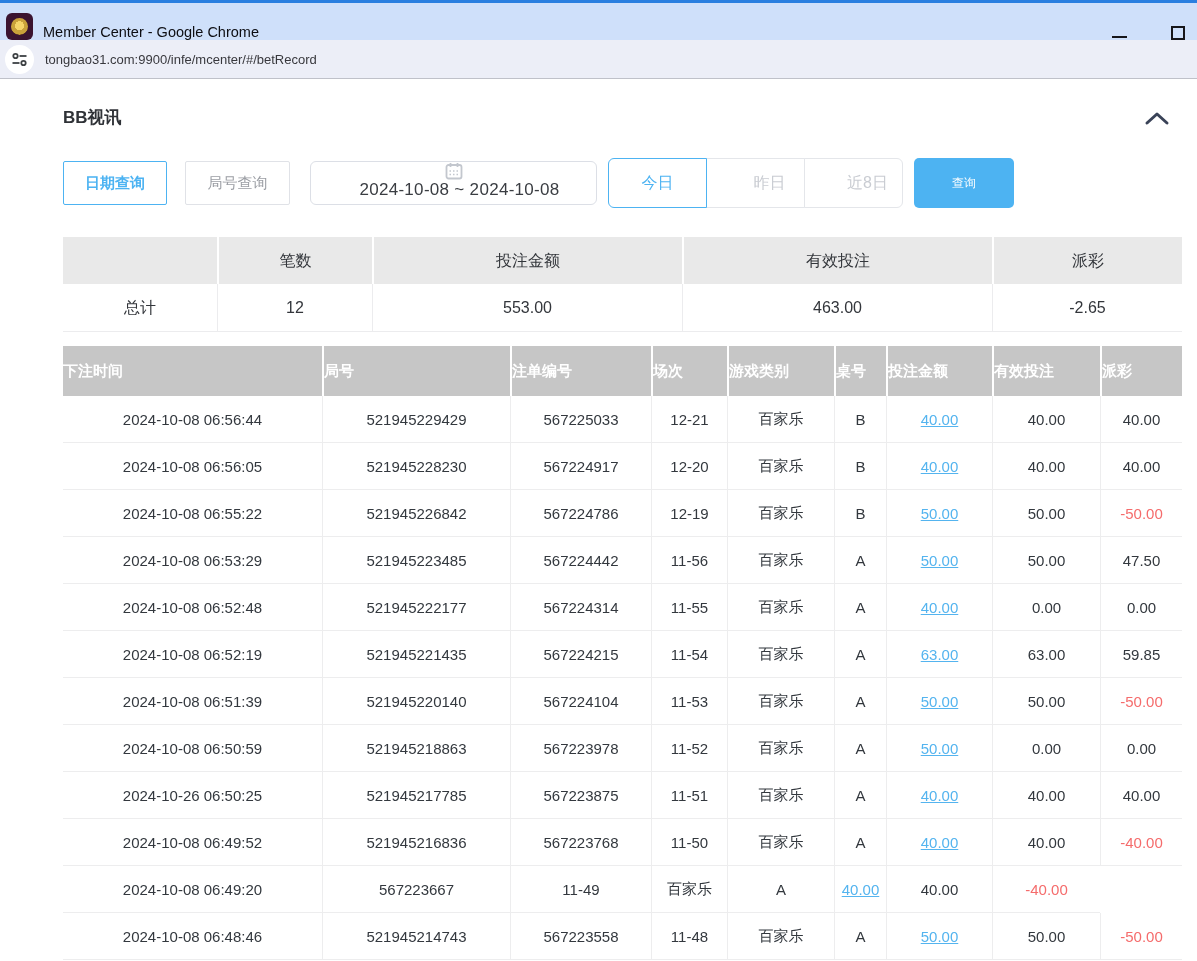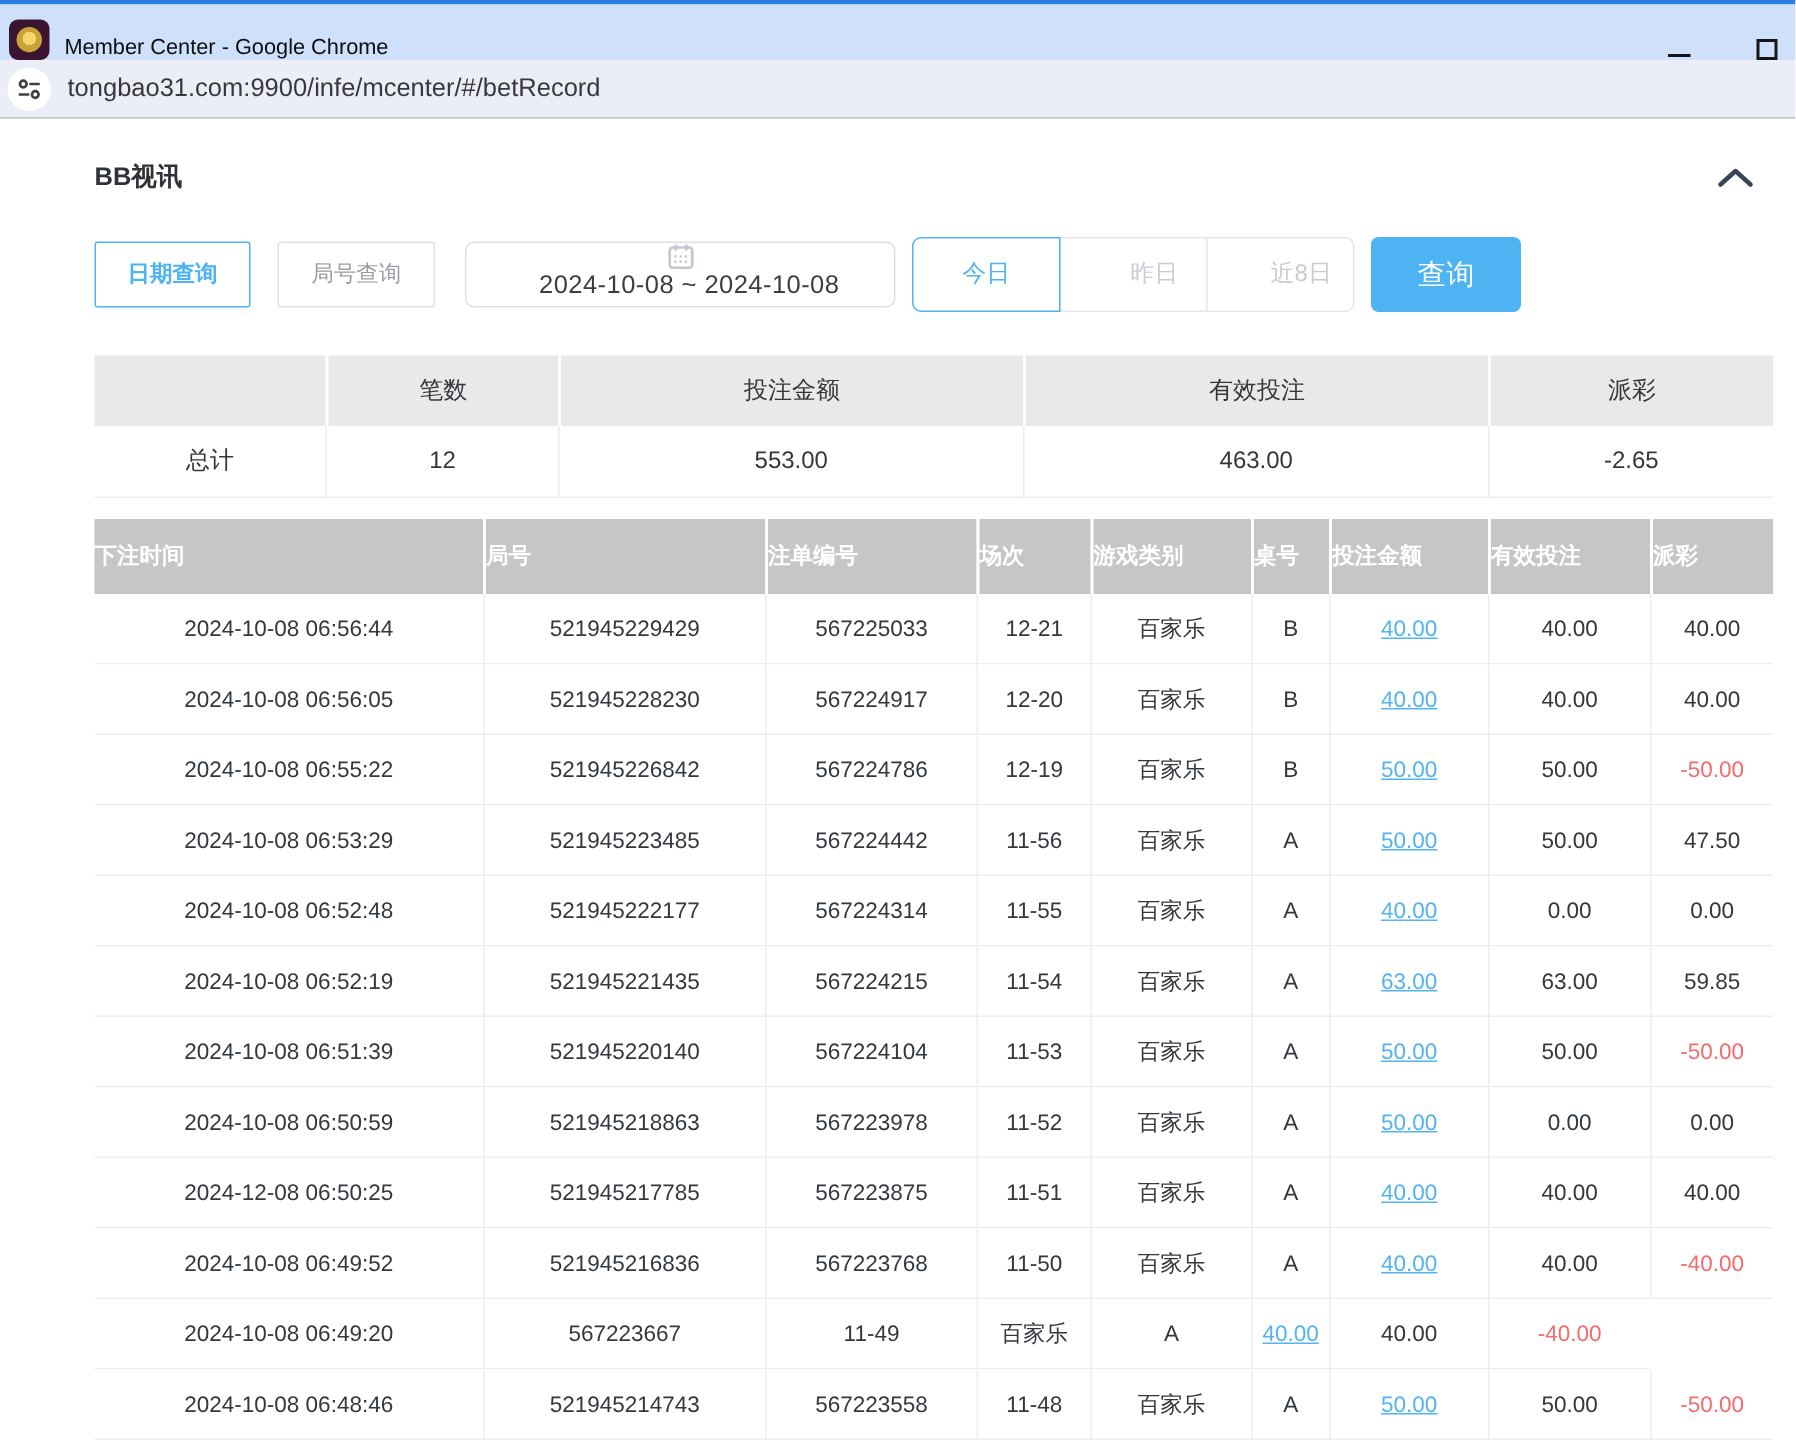--- a/index.html
+++ b/index.html
@@ -16,21 +16,21 @@
               background:radial-gradient(circle at 50% 45%, #f6d569 0 35%, #caa23a 36% 70%, #8a5a20 71%); }
   .win-title { margin-left:10px; font-size:14.5px; color:#0d0d12; }
   .win-controls { margin-left:auto; display:flex; align-items:center; gap:44px; padding-right:2px; }
   .win-min { width:15px; height:2px; background:#16161a; margin-top:8px; }
   .win-max { width:14px; height:14px; border:2px solid #16161a; background:transparent; }
 
   .urlbar { height:39px; background:#eceef7; border-bottom:1px solid #bfc1c9;
             display:flex; align-items:center; padding-left:5px; }
   .tune-circle { width:29px; height:29px; border-radius:50%; background:#fff;
             display:flex; align-items:center; justify-content:center; flex:none; }
-  .url-text { margin-left:11px; font-size:17px; color:#38383d; }
+  .url-text { margin-left:11px; font-size:13px; color:#38383d; }
 
   
   .container { width:1119px; margin-left:63px; }
   .section-head { margin-top:27px; display:flex; align-items:center; justify-content:space-between; }
   .section-title { font-size:17px; font-weight:bold; color:#2f3237; }
   .collapse { margin-right:12px; cursor:pointer; display:flex; }
 
   .filter-row { margin-top:29px; display:flex; align-items:center; height:50px; }
   .pill { height:44px; line-height:42px; text-align:center; border-radius:2px;
           font-size:15px; background:#fff; cursor:pointer; }
@@ -42,21 +42,21 @@
   .date-text { margin-left:12px; font-size:17px; color:#3a3d42; letter-spacing:.3px; }
   .segment-group { margin-left:11px; display:flex; }
   .segment { width:99px; height:50px; line-height:48px; text-align:center; font-size:16px;
           background:#fff; border:1px solid #e4e6ea; cursor:pointer; }
   .segment + .segment { margin-left:-1px;padding-left:28px; }
   .segment:first-child { border-radius:6px 0 0 6px; }
   .segment:last-child { border-radius:0 6px 6px 0; }
   .segment.active { border:1px solid var(--accent-blue,#4db3f2); color:var(--accent-blue,#4db3f2); z-index:2; position:relative; }
   .segment.inactive { color:#c9ccd2; }
   .search-btn { margin-left:11px; width:100px; height:50px; border:none; border-radius:5px;
-          background:var(--accent-blue,#4db3f2); color:#fff; font-size:19px; cursor:pointer; }
+          background:var(--accent-blue,#4db3f2); color:#fff; font-size:12px; cursor:pointer; }
 
   
   .summary { margin-top:29px; }
   .summary .hrow, .summary .brow { display:grid; grid-template-columns:154px 155px 310px 310px 190px; }
   .summary .hcell { height:47px; line-height:47px; text-align:center; font-size:16px;
           color:#33363b; background:var(--summary-header-gray,#e9e9e9); }
   .summary .hcell + .hcell { border-left:2px solid #fff; }
   .summary .bcell { height:48px; line-height:47px; text-align:center; font-size:16px;
           color:#33363b; background:#fff; border-bottom:1px solid #ececee; }
   .summary .bcell + .bcell { border-left:1px solid #ececee; }
@@ -264,21 +264,21 @@
           <div class="bet-cell">11-52</div>
           <div class="bet-cell">百家乐</div>
           <div class="bet-cell">A</div>
           <div class="bet-cell">
             <span class="amount-link">50.00</span>
           </div>
           <div class="bet-cell">0.00</div>
           <div class="bet-cell">0.00</div>
         </div>
         <div class="bet-row">
-          <div class="bet-cell">2024-12-08 06:50:25</div>
+          <div class="bet-cell">2024-10-26 06:50:25</div>
           <div class="bet-cell">521945217785</div>
           <div class="bet-cell">567223875</div>
           <div class="bet-cell">11-51</div>
           <div class="bet-cell">百家乐</div>
           <div class="bet-cell">A</div>
           <div class="bet-cell">
             <span class="amount-link">40.00</span>
           </div>
           <div class="bet-cell">40.00</div>
           <div class="bet-cell">40.00</div>

